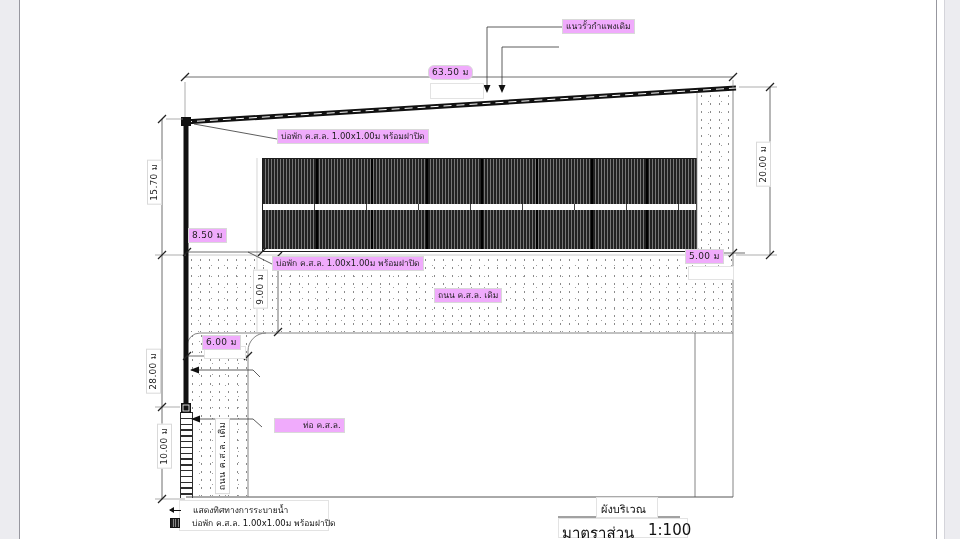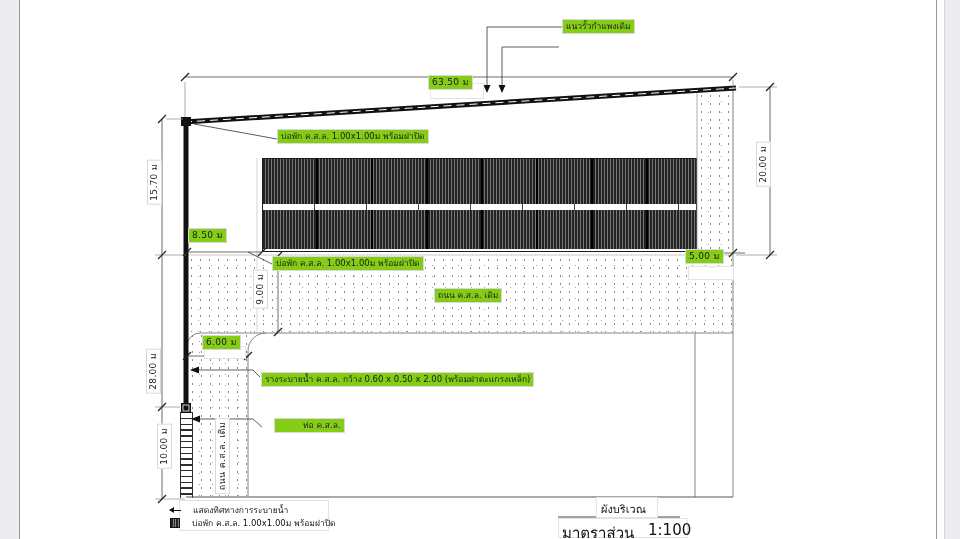--- a/index.html
+++ b/index.html
@@ -35,21 +35,21 @@
     background-color:#fff;
   }
   
   .pipe{
     border-left:1.6px solid #2e2e2e;border-right:1.6px solid #2e2e2e;
     background:repeating-linear-gradient(180deg,#2e2e2e 0 1.4px,#ffffff 1.4px 5.8px);
   }
 
   .lbl{
     position:absolute;font-size:8.5px;line-height:11px;white-space:nowrap;
-    background:#84cc16;border:1px solid #d9d9d9;padding:1px 3px;color:#1c1c1c;
+    background:#f0abfc;border:1px solid #d9d9d9;padding:1px 3px;color:#1c1c1c;
   }
   .dim{font-size:9px;letter-spacing:.3px;}
   .vlbl{
     position:absolute;font-size:9px;line-height:11px;white-space:nowrap;
     background:#fff;border:1px solid #d9d9d9;padding:3px 1px;color:#1c1c1c;
     writing-mode:vertical-rl;transform:rotate(180deg);letter-spacing:.3px;
   }
   .ghost{position:absolute;border:1px solid #e3e3e3;background:#fff;}
   .title-txt{position:absolute;font-size:11px;color:#111;white-space:nowrap;}
   .scale-txt{position:absolute;font-size:15px;color:#111;white-space:nowrap;text-align:right;}
@@ -169,25 +169,24 @@
   </svg>
 
   <div class="ghost" style="left:430px;top:83px;width:52px;height:14px;"></div>
   <div class="ghost" style="left:688px;top:266px;width:44px;height:12px;"></div>
   <div class="ghost" style="left:204px;top:346px;width:40px;height:11px;"></div>
 
   <span class="lbl" style="left:562px;top:19px;">แนวรั้วกำแพงเดิม</span>
   <span class="lbl" style="left:277px;top:129px;">บ่อพัก  ค.ส.ล.  1.00x1.00ม  พร้อมฝาปิด</span>
   <span class="lbl" style="left:272px;top:256px;">บ่อพัก  ค.ส.ล.  1.00x1.00ม  พร้อมฝาปิด</span>
   <span class="lbl" style="left:434px;top:288px;">ถนน  ค.ส.ล.  เดิม</span>
-  <span class="lbl" style="left:261px;top:372px;">รางระบายน้ำ ค.ส.ล. กว้าง 0.60  x  0.50  x  2.00  (พร้อมฝาตะแกรงเหล็ก)</span>
   <span class="lbl" style="left:274px;top:418px;padding-left:28px;">ท่อ  ค.ส.ล.</span>
   <span class="vlbl" style="left:215px;top:418px;">ถนน  ค.ส.ล.  เดิม</span>
 
-  <span class="lbl dim" style="left:428px;top:75px;">63.50  ม</span>
+  <span class="lbl dim" style="left:428px;top:65px;border-radius:6px;">63.50  ม</span>
   <span class="vlbl dim" style="left:756px;top:142px;">20.00  ม</span>
   <span class="lbl dim" style="left:685px;top:249px;">5.00  ม</span>
   <span class="vlbl dim" style="left:147px;top:160px;">15.70  ม</span>
   <span class="vlbl dim" style="left:146px;top:349px;">28.00  ม</span>
   <span class="vlbl dim" style="left:157px;top:424px;">10.00  ม</span>
   <span class="lbl dim" style="left:188px;top:228px;">8.50  ม</span>
   <span class="vlbl dim" style="left:253px;top:270px;">9.00  ม</span>
   <span class="lbl dim" style="left:202px;top:335px;">6.00  ม</span>
 
   <div class="ghost" style="left:179px;top:500px;width:148px;height:29px;"></div>

